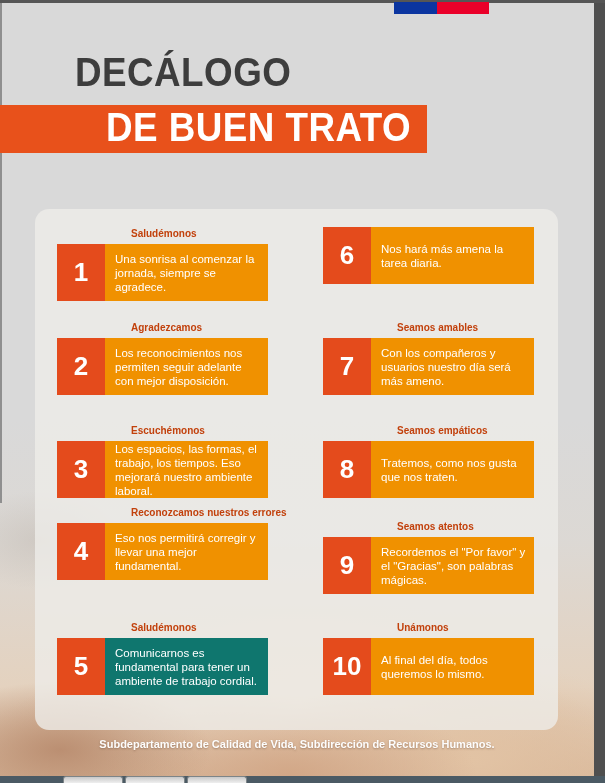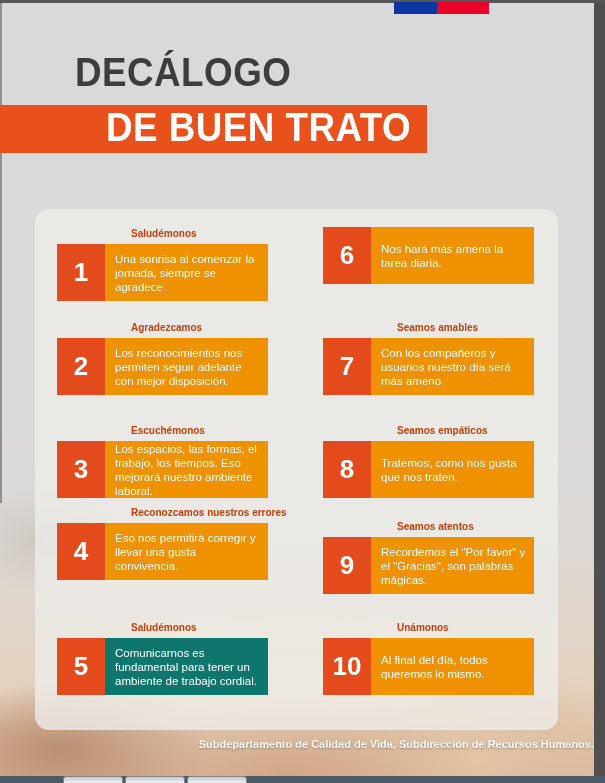--- a/index.html
+++ b/index.html
@@ -57,21 +57,21 @@
   .num-box{width:48px;display:flex;align-items:center;justify-content:center;
     color:#fff;font-size:26px;font-weight:bold;}
   .body-box{width:163px;box-sizing:border-box;padding:6px 8px 6px 10px;
     display:flex;align-items:center;color:#fff;font-size:11.5px;line-height:14px;}
   .i1{left:57px;top:227px;} .i2{left:57px;top:321px;justify-content:flex-end;} .i3{left:57px;top:424px;}
   .i4{left:57px;top:506px;} .i5{left:57px;top:621px;}
   .i6{left:323px;top:227px;} .i7{left:323px;top:321px;} .i8{left:323px;top:424px;}
   .i9{left:323px;top:520px;} .i10{left:323px;top:621px;justify-content:space-between;}
 
   
-  .footer{position:absolute;left:0;top:738px;width:594px;text-align:right;z-index:13;
+  .footer{position:absolute;left:0;top:738px;width:594px;text-align:center;z-index:13;
     color:#fdfdfd;font-size:11px;font-weight:bold;
     text-shadow:0 1px 2px rgba(120,90,70,.55);}
 </style>
 </head>
 <body>
 
 <div class="viewport">
 
   <div class="photo"></div>
 
@@ -109,21 +109,21 @@
     <div class="item-title">Escuchémonos</div>
     <div class="item-row">
       <div class="num-box" style="background:#e44b1c">3</div>
       <div class="body-box" style="background:#f09100">Los espacios, las formas, el trabajo, los tiempos. Eso mejorará nuestro ambiente laboral.</div>
     </div>
   </div>
   <div class="item i4">
     <div class="item-title">Reconozcamos nuestros errores</div>
     <div class="item-row">
       <div class="num-box" style="background:#e44b1c">4</div>
-      <div class="body-box" style="background:#f09100">Eso nos permitirá corregir y llevar una gusta convivencia.</div>
+      <div class="body-box" style="background:#f09100">Eso nos permitirá corregir y llevar una mejor fundamental.</div>
     </div>
   </div>
   <div class="item i5">
     <div class="item-title">Saludémonos</div>
     <div class="item-row">
       <div class="num-box" style="background:#e44b1c">5</div>
       <div class="body-box" style="background:#0f766e">Comunicarnos es fundamental para tener un ambiente de trabajo cordial.</div>
     </div>
   </div>
 

